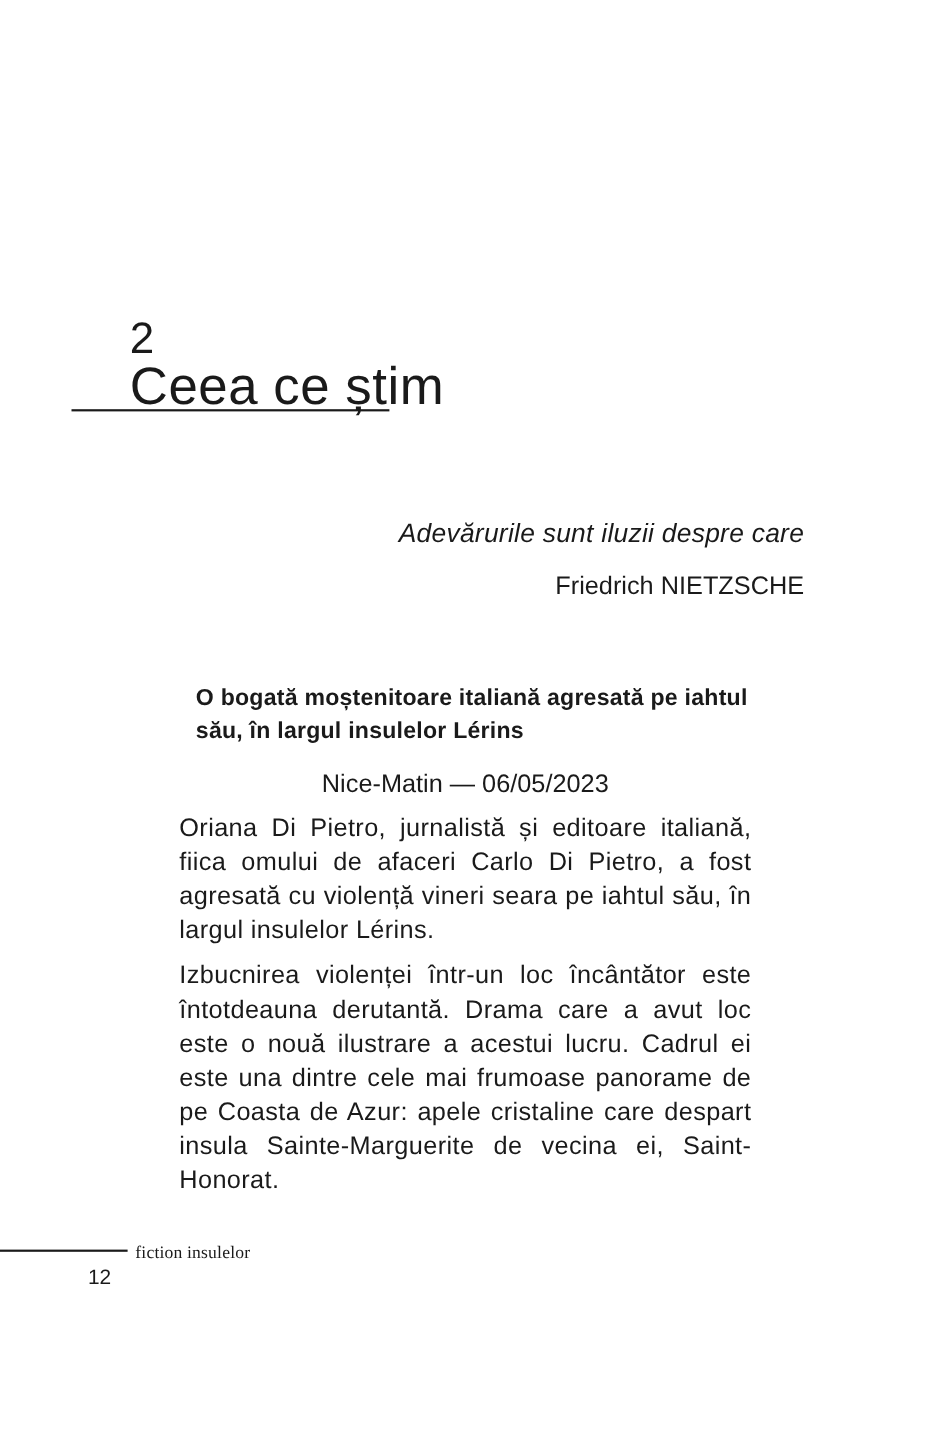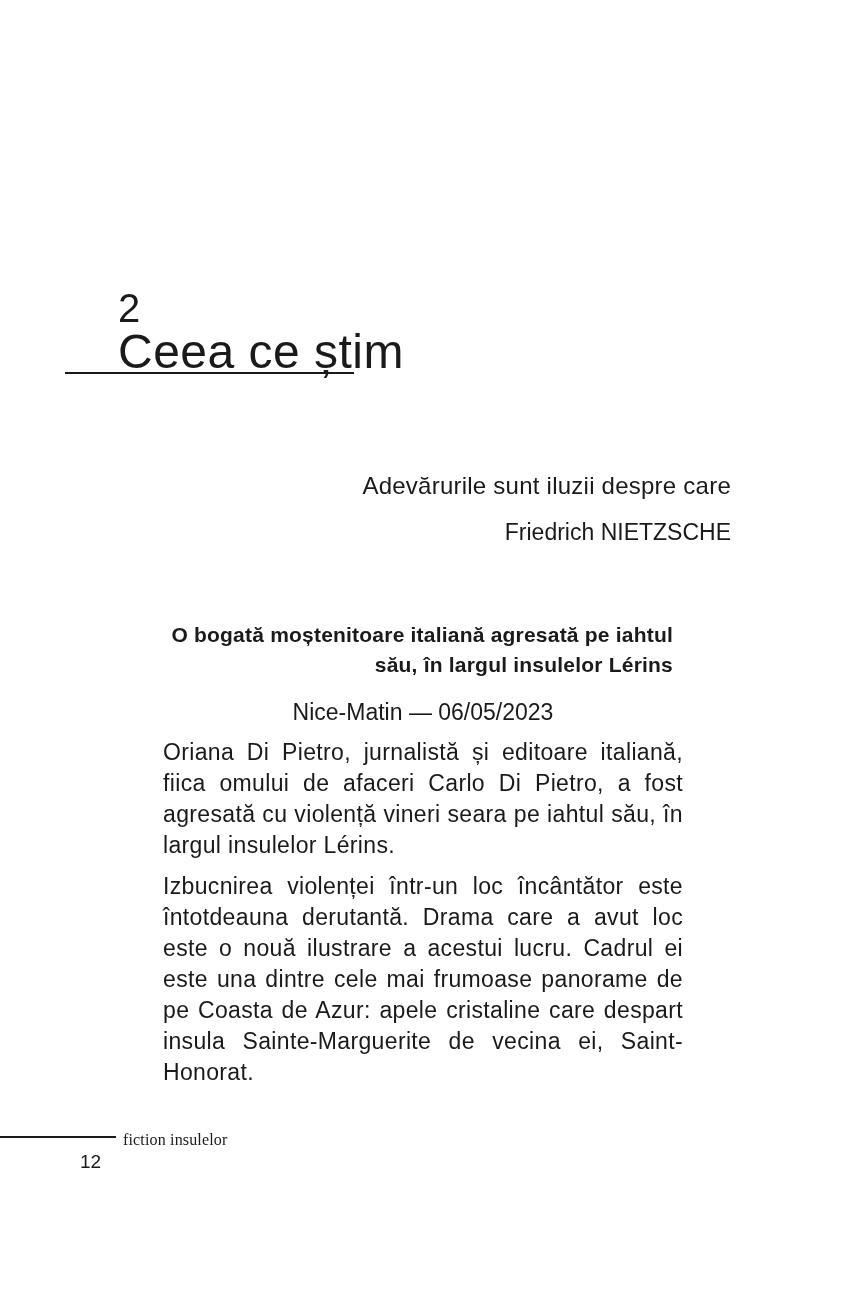--- a/index.html
+++ b/index.html
@@ -46,38 +46,39 @@
   }
 
   
   .epigraph {
     position: absolute;
     right: 114px;
     top: 470px;
     text-align: right;
   }
   .epigraph-line {
+    font-style: italic;
     font-size: 24px;
     line-height: 31px;
     letter-spacing: 0.01em;
     margin-left: 24px;
   }
   .epigraph-attribution {
     margin-top: 16px;
     font-size: 23px;
     line-height: 30px;
   }
 
   
   .article-headline {
     position: absolute;
-    left: 153px;
+    left: 178px;
     top: 620px;
     width: 520px;
-    text-align: right;
+    text-align: left;
     font-weight: bold;
     font-size: 21px;
     line-height: 30px;
     letter-spacing: 0.01em;
   }
   .article-dateline {
     position: absolute;
     left: 163px;
     top: 700px;
     width: 520px;

